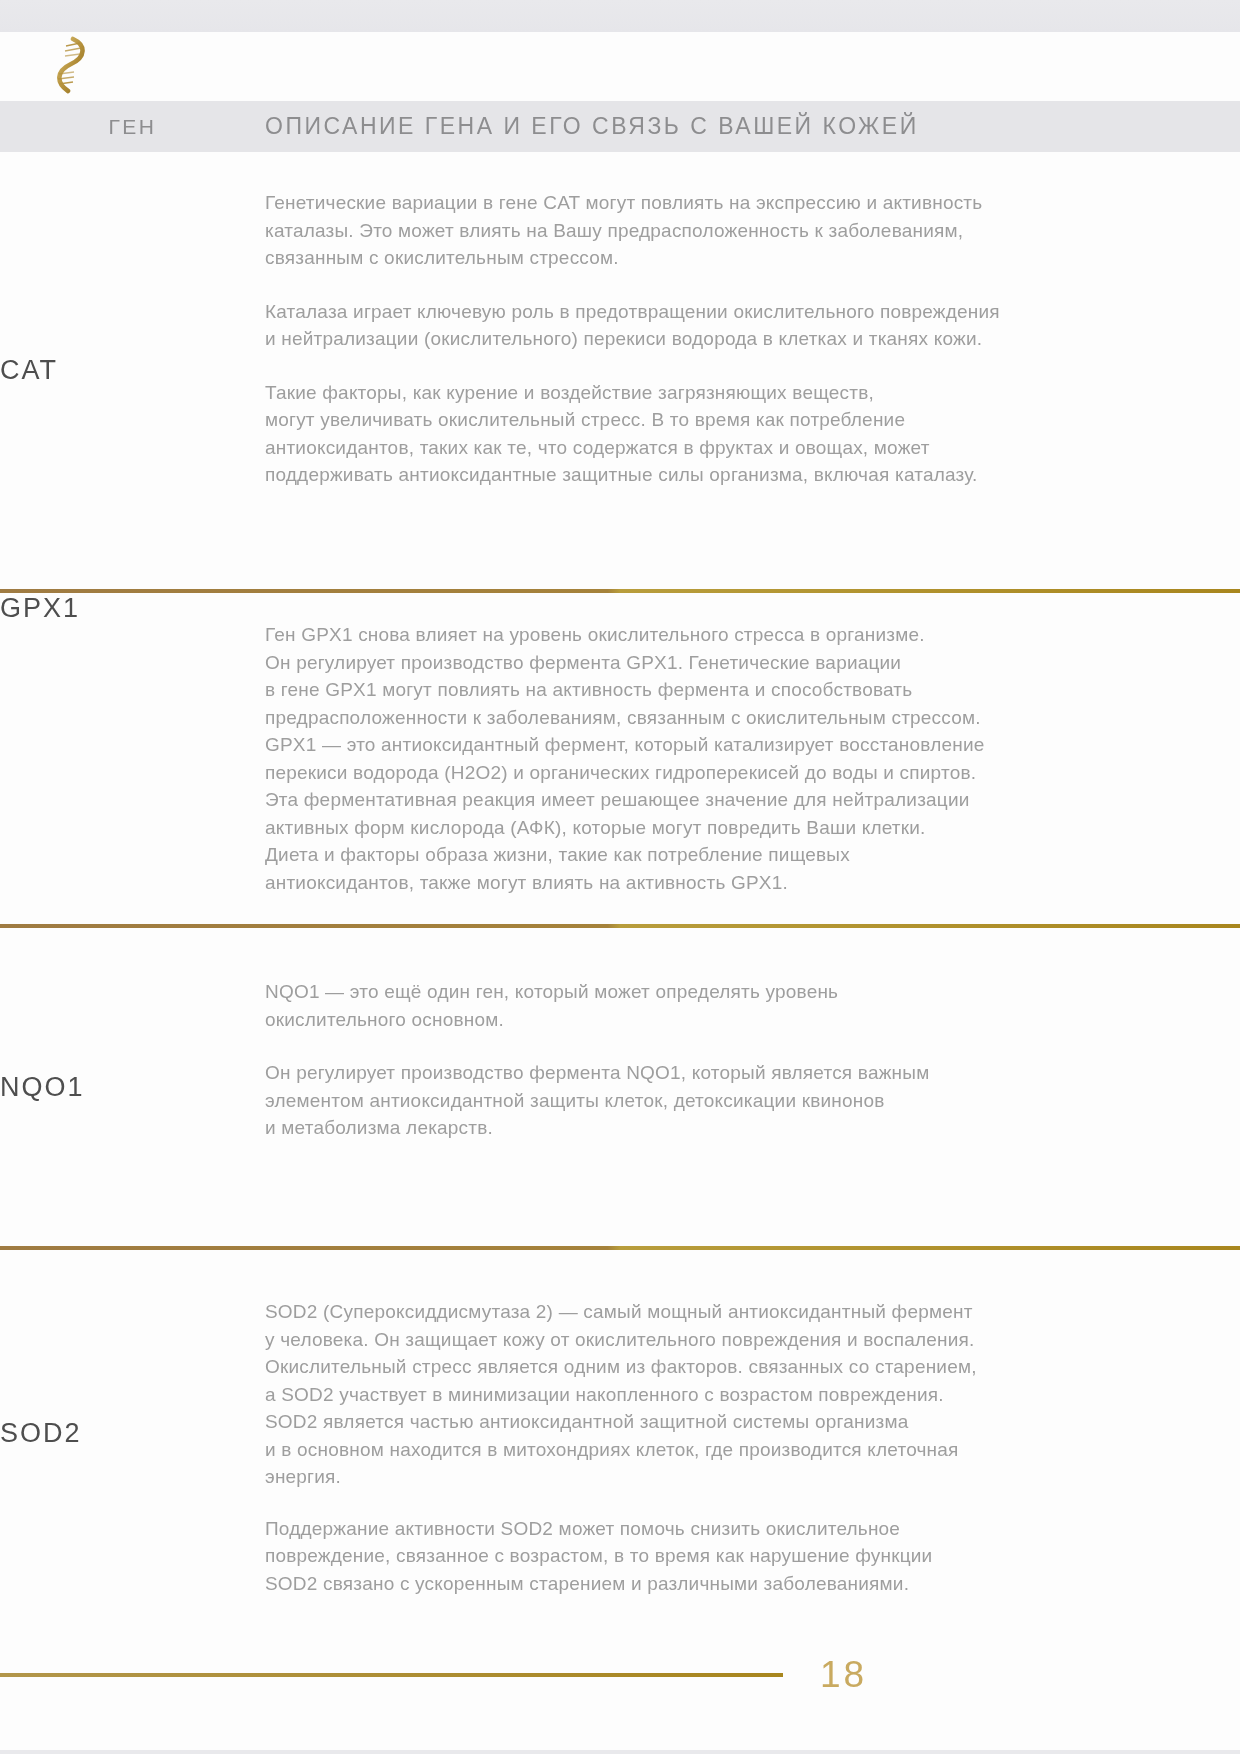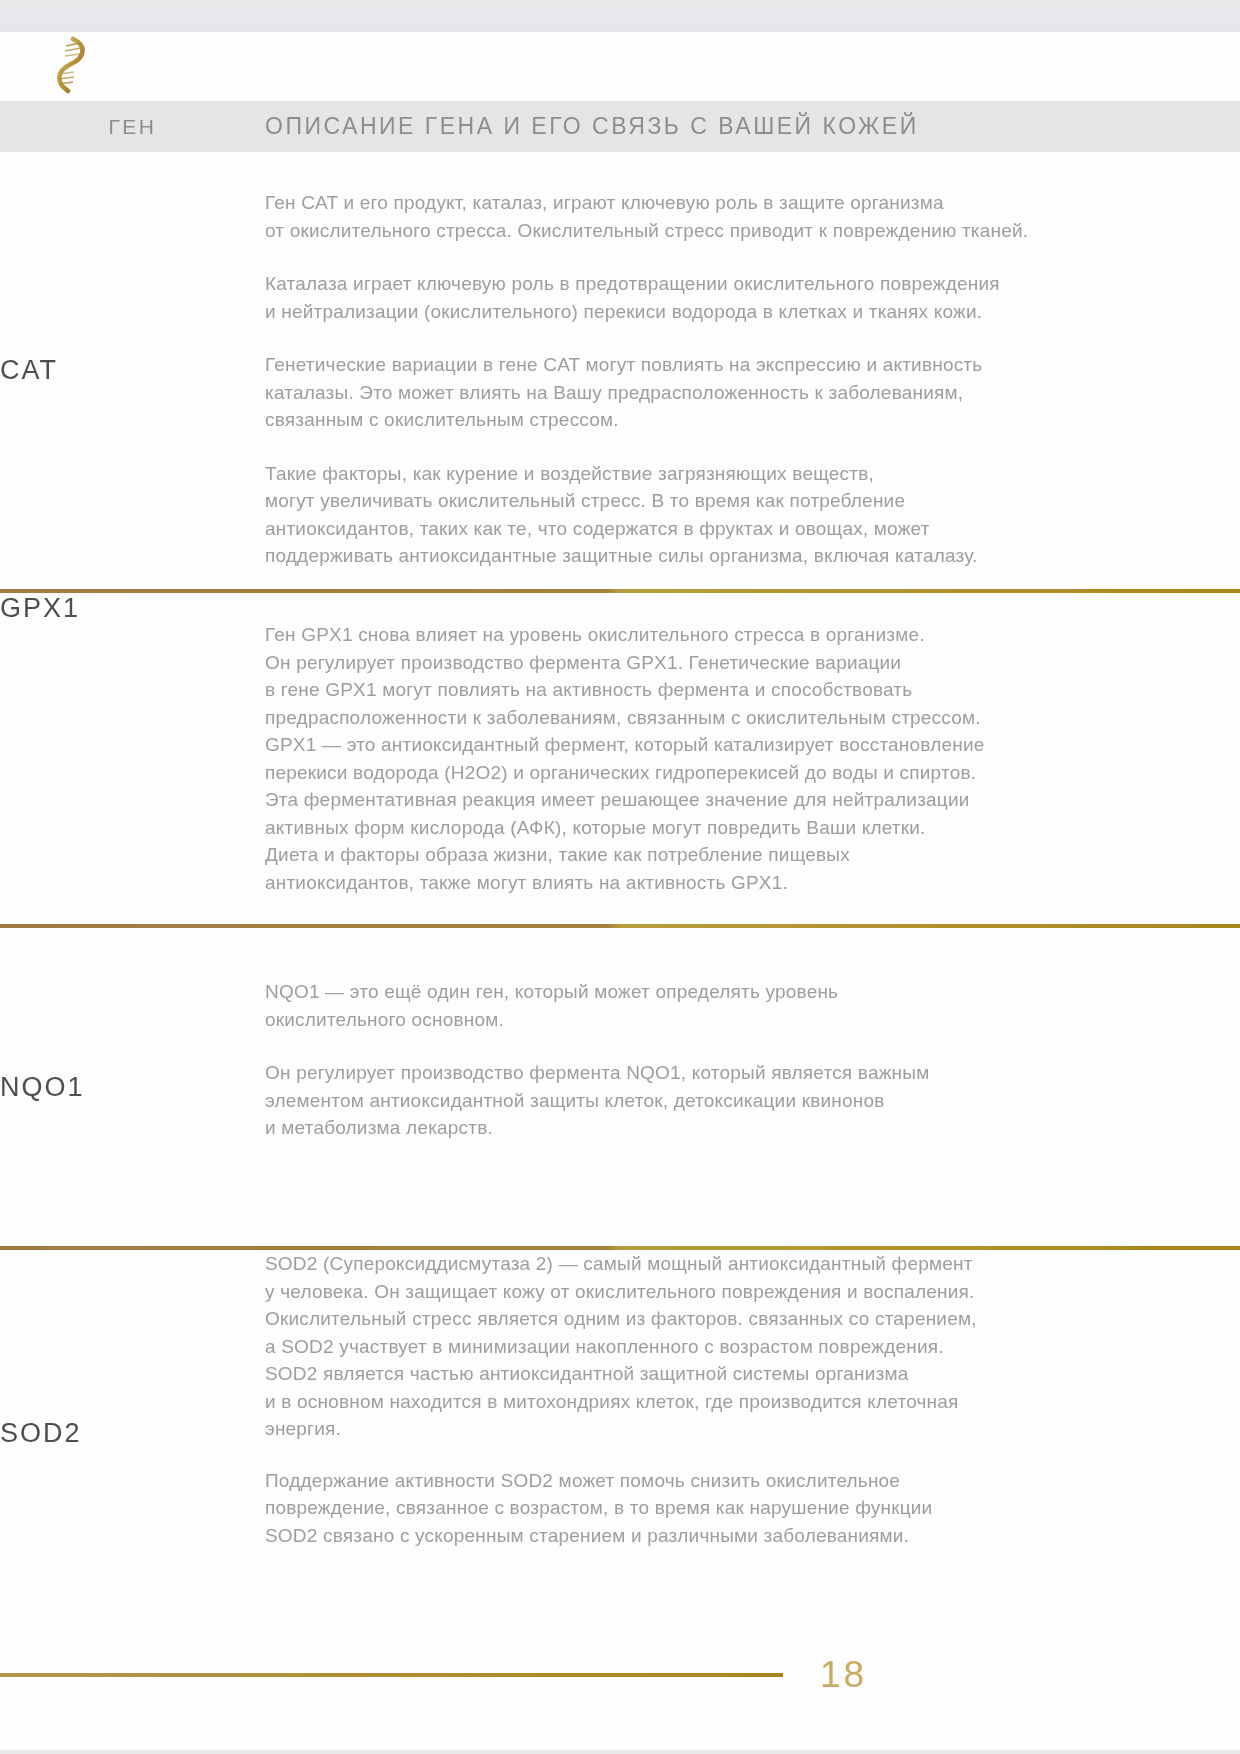--- a/index.html
+++ b/index.html
@@ -37,21 +37,21 @@
     white-space:pre-line;
   }
   .row-cat{height:437px;}
   .row-cat .desc-col{padding-top:37px;}
   .row-gpx1{height:331px;}
   .row-gpx1 .desc-col{padding-top:28px;}
   .row-gpx1 .gene-col{align-items:flex-start;box-sizing:border-box;}
   .row-nqo1{height:318px;}
   .row-nqo1 .desc-col{padding-top:50px;}
   .row-sod2{height:366px;}
-  .row-sod2 .desc-col{}
+  .row-sod2 .desc-col{padding-top:48px;}
   .row-sod2 .desc-col p{margin-bottom:24px;}
 
   .divider{
     height:4px;
     background:linear-gradient(to right,#9f7b42 0%,#a5823a 49%,#b89d3c 50%,#a8861e 100%);
   }
 
   .footer{position:relative;height:134px;}
   .footer-line{
     position:absolute;left:0;top:57px;width:783px;height:4px;
@@ -92,27 +92,25 @@
   <div class="thead">
     <div class="th-gene">ГЕН</div>
     <div class="th-desc">ОПИСАНИЕ ГЕНА И ЕГО СВЯЗЬ С ВАШЕЙ КОЖЕЙ</div>
   </div>
 
   <section class="row row-cat">
     <div class="gene-col">
       <span>CAT</span>
     </div>
     <div class="desc-col">
-      <p>Ген CAT и его продукт, каталаз, играют ключевую роль в защите организма
-от окислительного стресса. Окислительный стресс приводит к повреждению тканей.</p>
-      <p>Каталаза играет ключевую роль в предотвращении окислительного повреждения
-и нейтрализации (окислительного) перекиси водорода в клетках и тканях кожи.</p>
       <p>Генетические вариации в гене CAT могут повлиять на экспрессию и активность
 каталазы. Это может влиять на Вашу предрасположенность к заболеваниям,
 связанным с окислительным стрессом.</p>
+      <p>Каталаза играет ключевую роль в предотвращении окислительного повреждения
+и нейтрализации (окислительного) перекиси водорода в клетках и тканях кожи.</p>
       <p>Такие факторы, как курение и воздействие загрязняющих веществ,
 могут увеличивать окислительный стресс. В то время как потребление
 антиоксидантов, таких как те, что содержатся в фруктах и овощах, может
 поддерживать антиоксидантные защитные силы организма, включая каталазу.</p>
     </div>
   </section>
 
   <div class="divider"></div>
 
   <section class="row row-gpx1">

